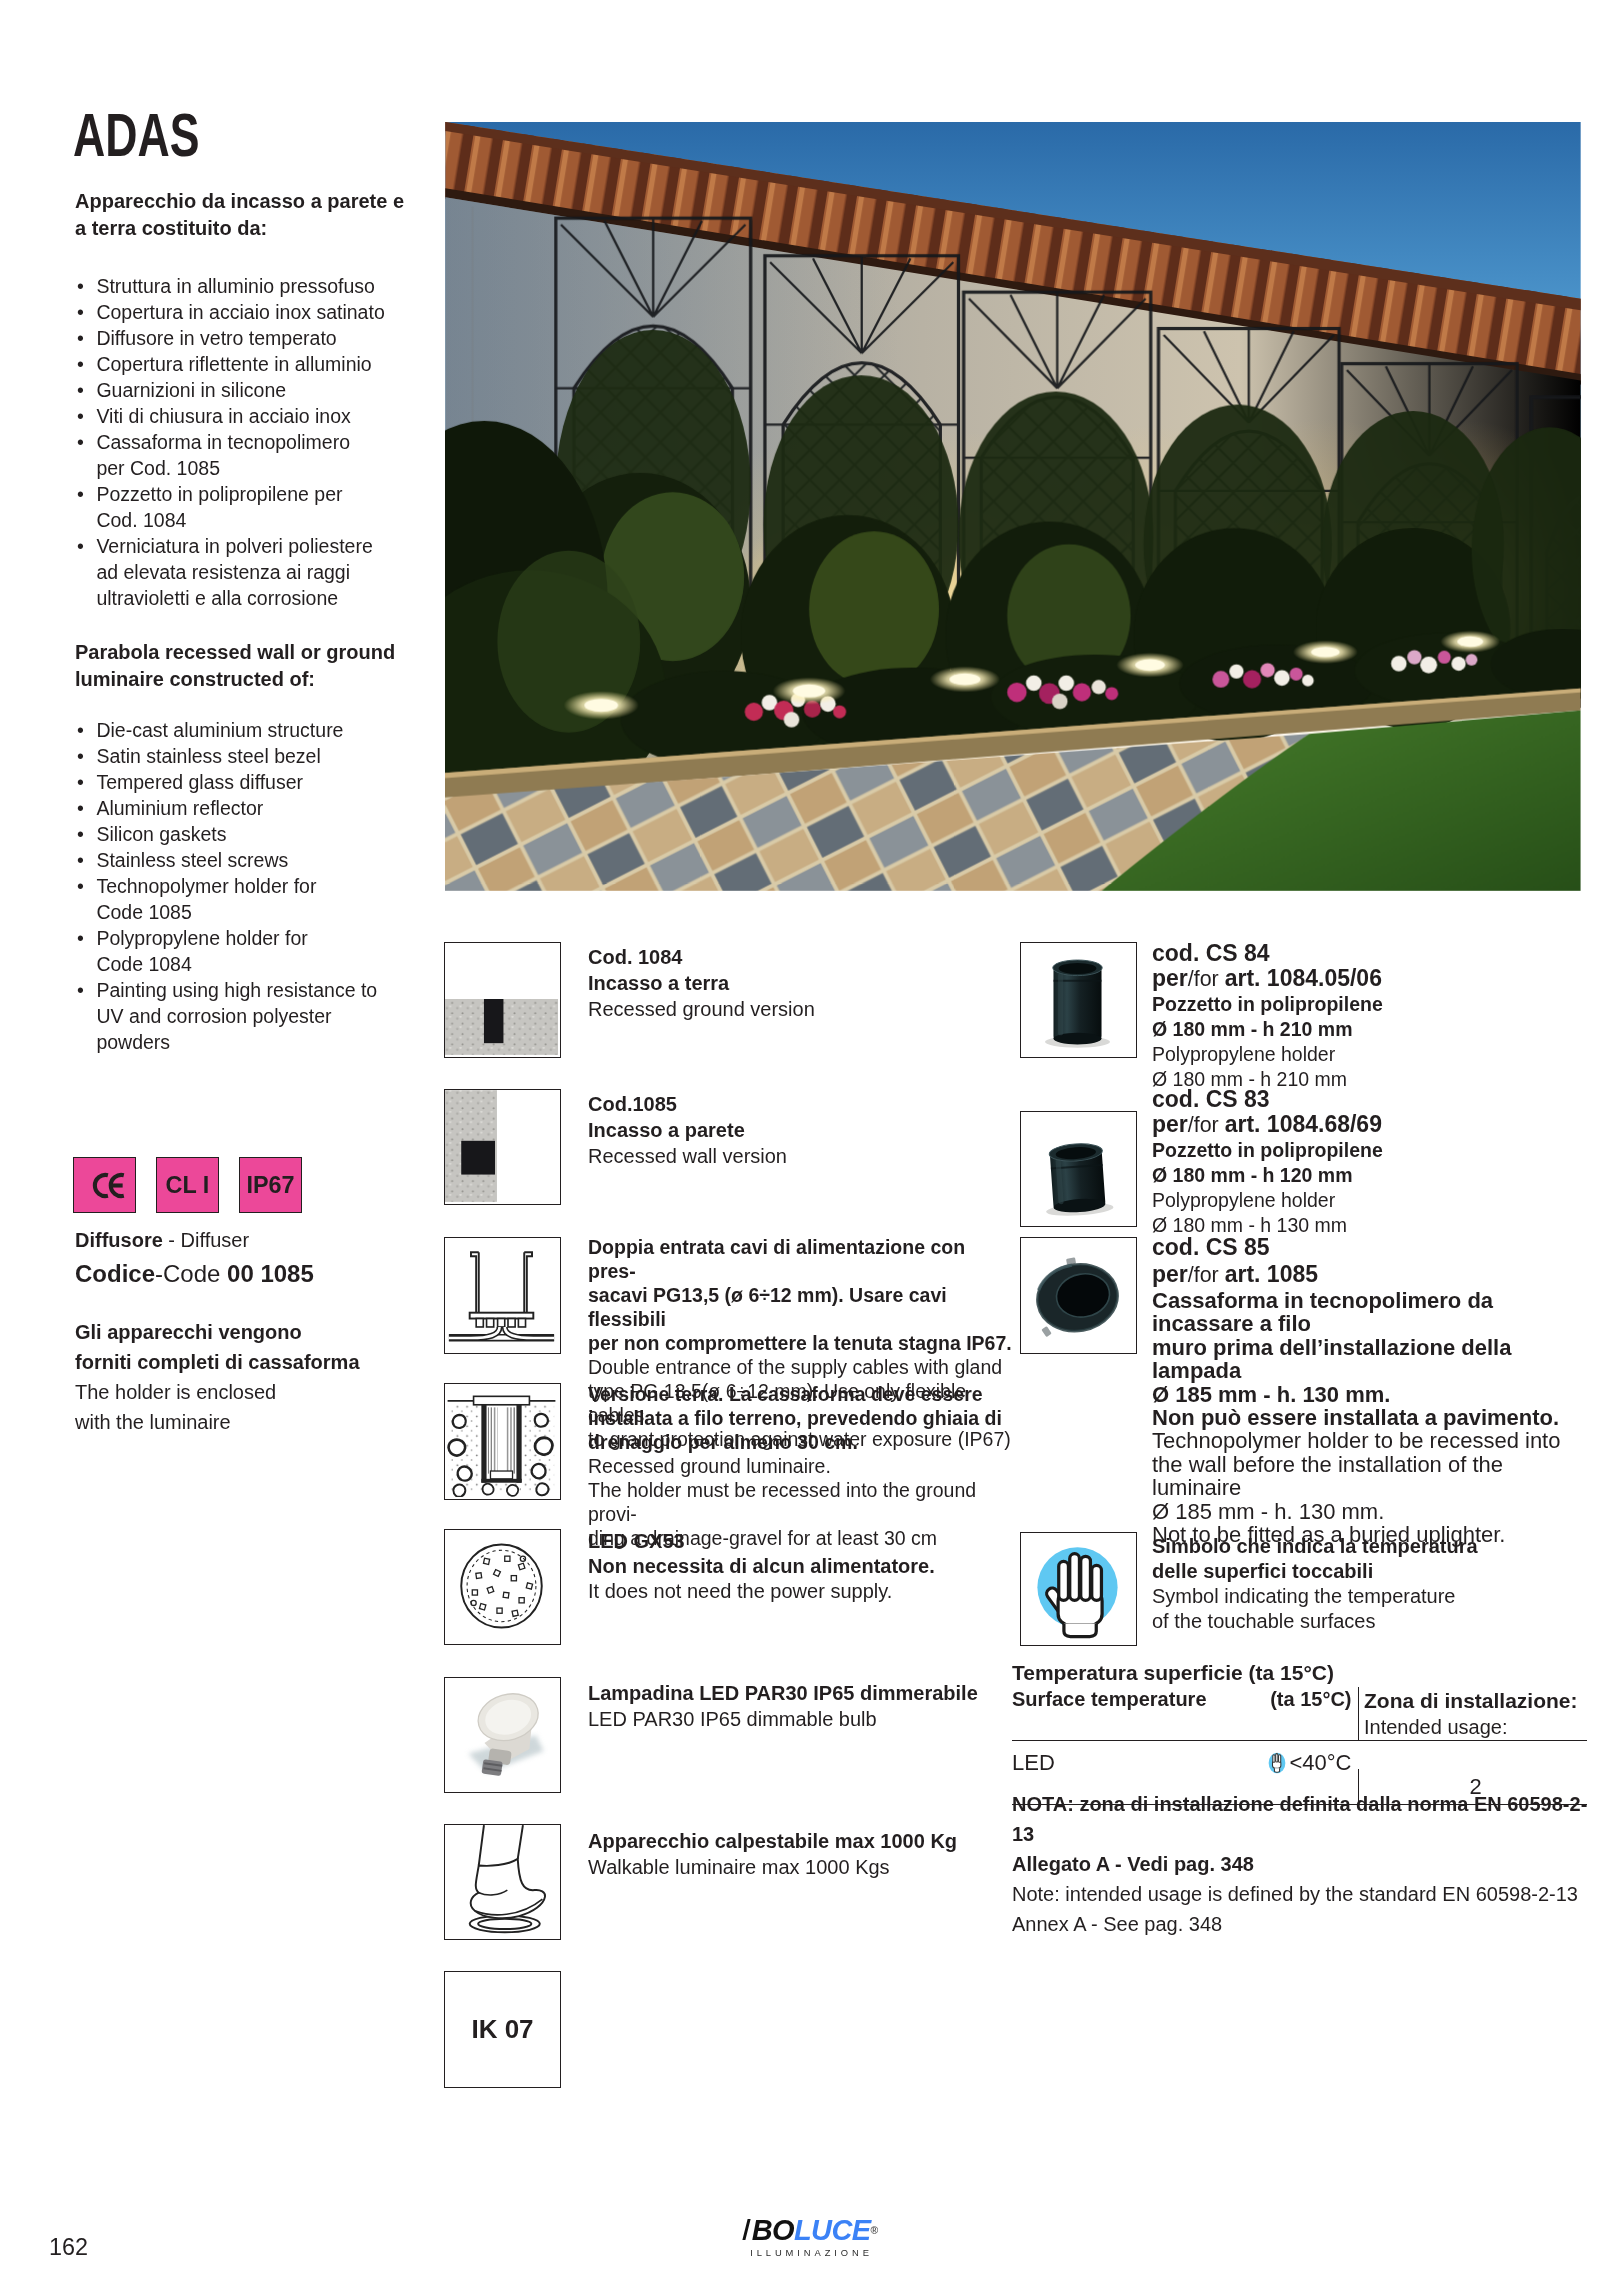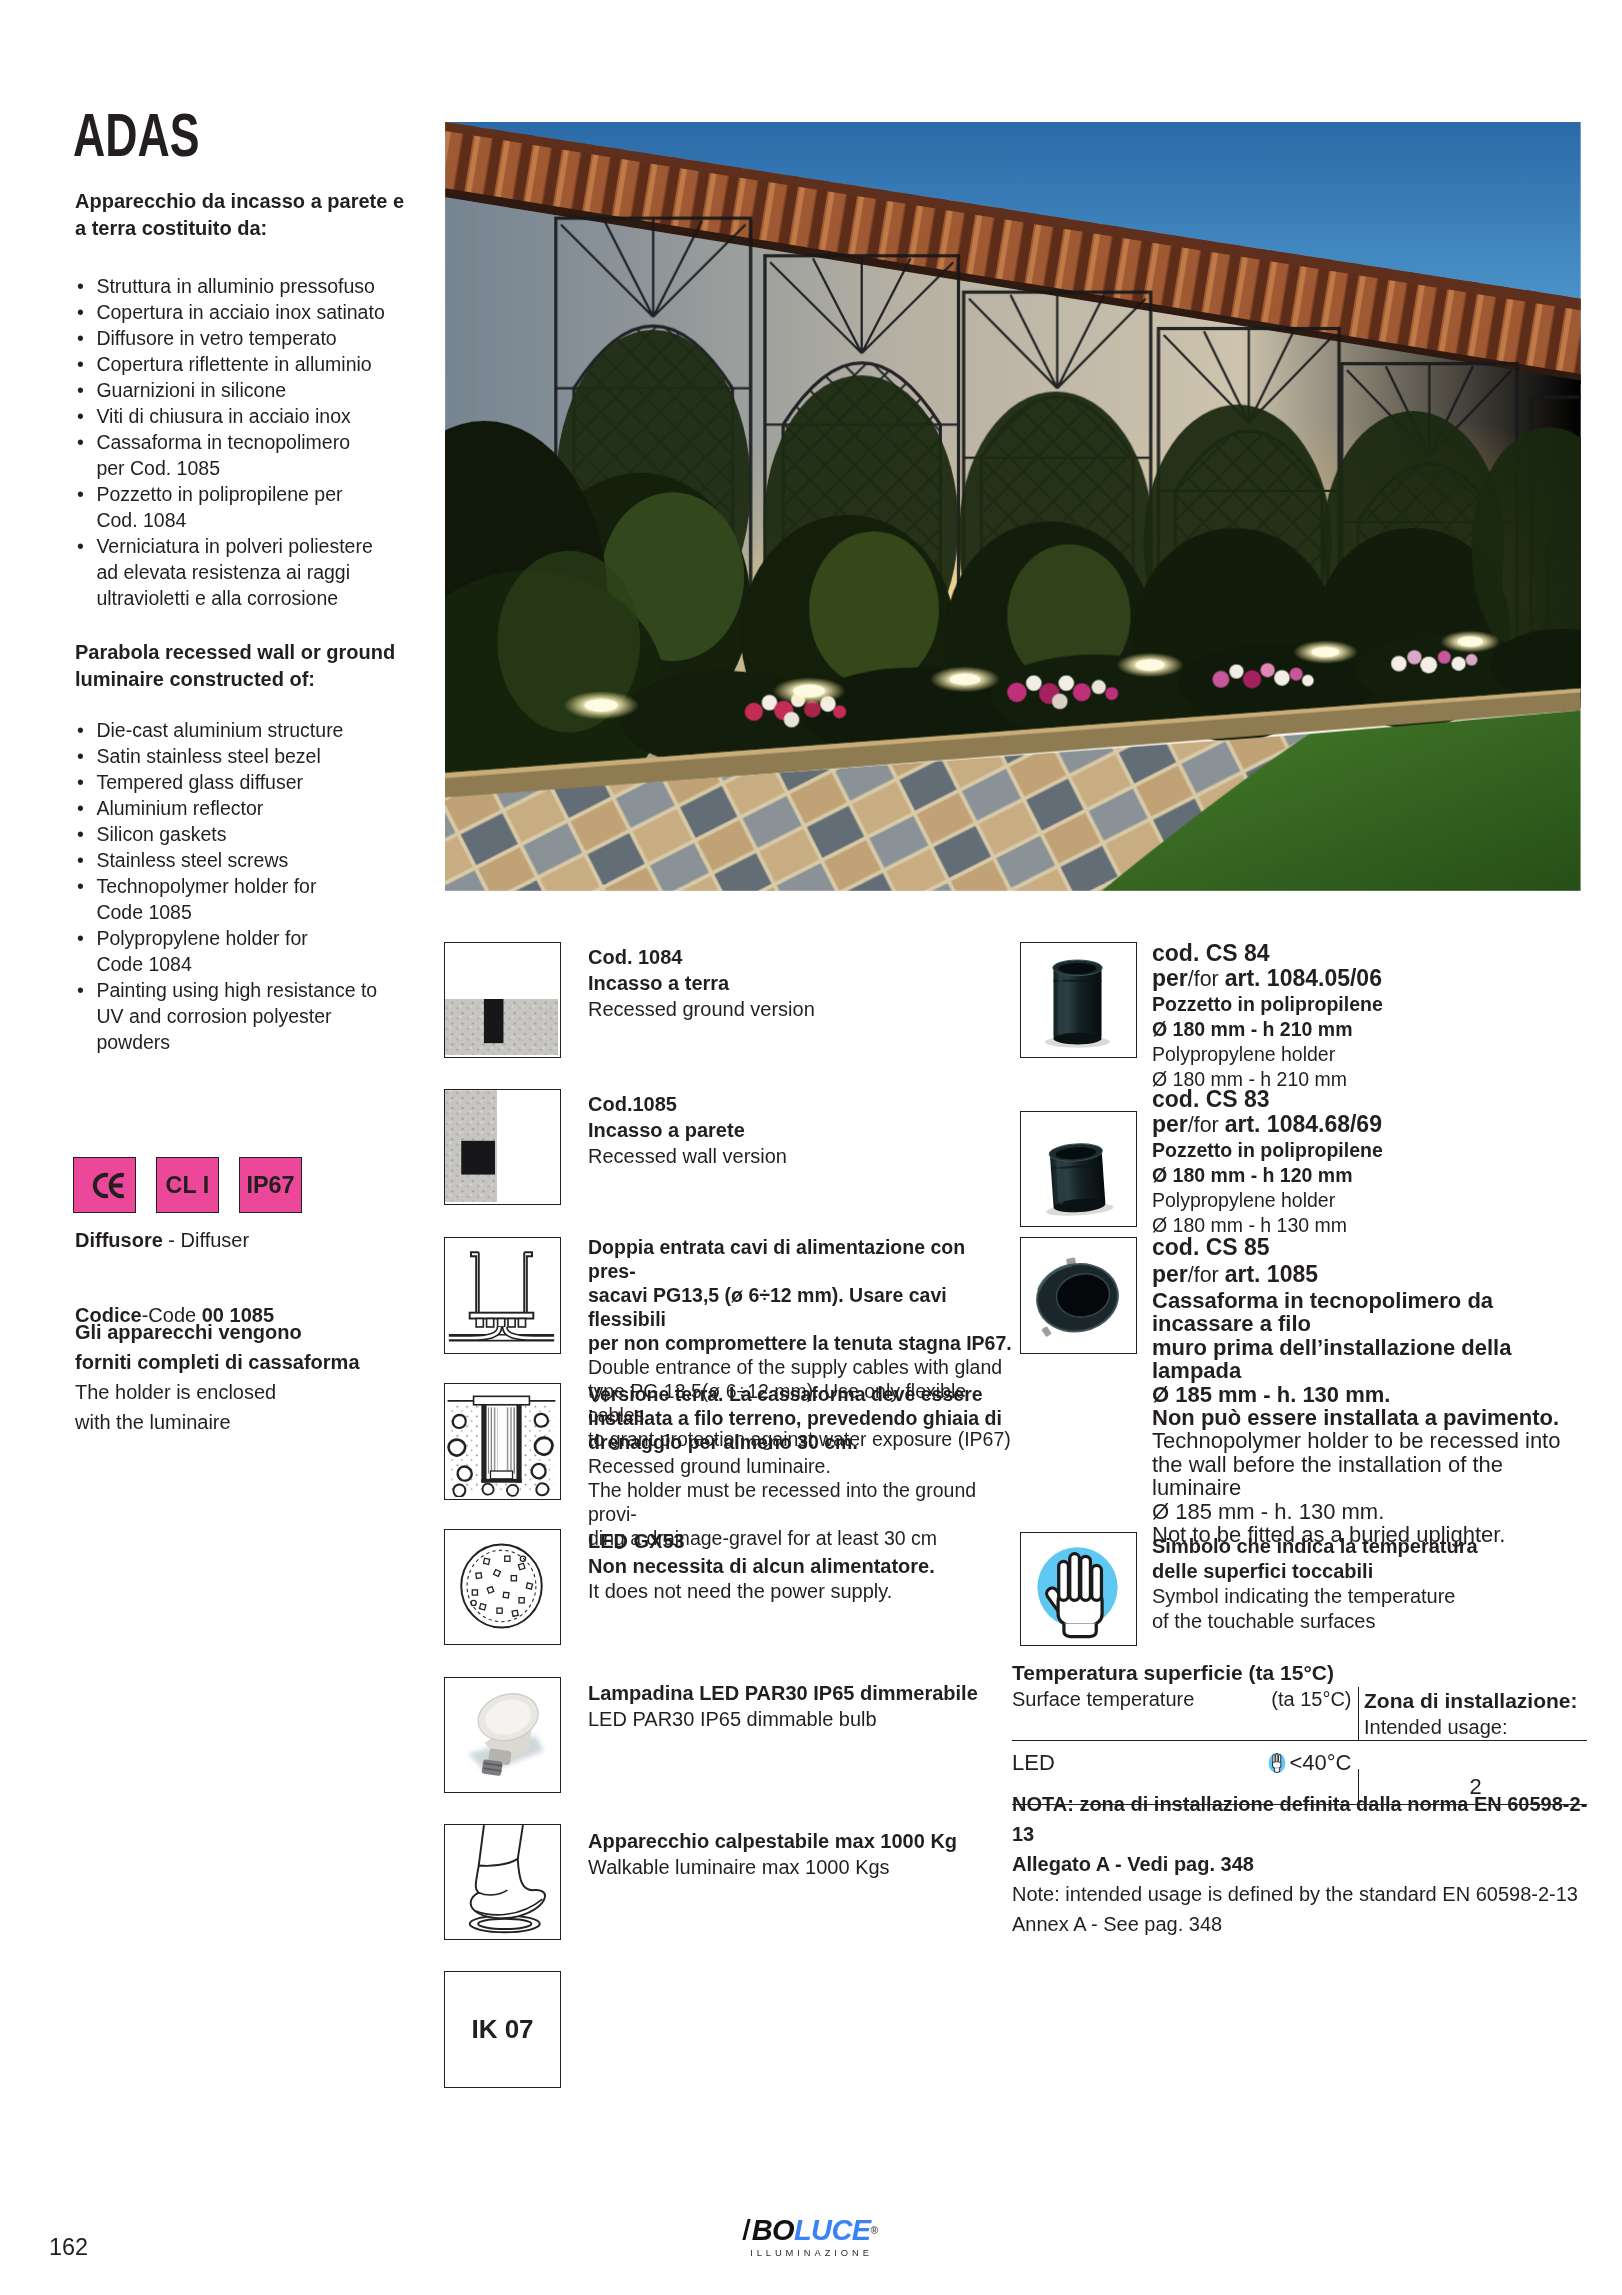--- a/index.html
+++ b/index.html
@@ -25,21 +25,21 @@
   .badge{position:absolute;border:1.9px solid #231f20;box-sizing:border-box;width:63px;height:56px;
          display:flex;align-items:center;justify-content:center;font-size:23.4px;font-weight:700;background:#ec4899;}
   .ikbox{display:flex;align-items:center;justify-content:center;font-size:26px;font-weight:700;}
   
   #ttable{position:absolute;left:1012px;top:1659px;width:575px;}
   .trow{display:flex;}
   .tcell-l{width:346px;box-sizing:border-box;padding-right:6.5px;}
   .tcell-r{width:229px;box-sizing:border-box;border-left:1.3px solid #231f20;padding-left:5px;margin-top:28px;}
   .thit{font-size:21px;font-weight:700;line-height:27px;white-space:nowrap;}
   .then{font-size:20px;font-weight:400;line-height:26px;white-space:nowrap;}
-  .spread{display:flex;justify-content:space-between;}
+  .spread{display:flex;justify-content:space-between;font-weight:bold;}
   .tdata{font-size:22px;font-weight:400;}
   
   #logo{position:absolute;left:727px;top:2216px;width:169px;text-align:center;}
   .logoline{font-style:italic;font-weight:700;font-size:29px;letter-spacing:-0.6px;line-height:29px;white-space:nowrap;}
   .logosub{font-size:9.4px;letter-spacing:3.9px;color:#2b2b2b;margin-top:1.9px;font-weight:400;}
   .titleadas{font-size:62px;font-weight:700;letter-spacing:0px;transform:scaleX(.72);transform-origin:left top;line-height:62px;}
 </style>
 </head>
 <body>
 
@@ -298,21 +298,21 @@
         <line x1="46" y1="23" x2="64" y2="23"></line>
       </g>
     </svg>
   </div>
   <div class="badge" style="left:156px;top:1157px">CL I</div>
   <div class="badge" style="left:239px;top:1157px">IP67</div>
 
   <div class="abs" style="left:75px;top:1229px;font-size:20px">
     <span class="bld">Diffusore</span><span class="reg"> - </span><span class="reg">Diffuser</span>
   </div>
-  <div class="abs" style="left:75px;top:1304px;font-size:20px">
+  <div class="abs" style="left:75px;top:1260px;font-size:24px">
     <span class="bld">Codice</span><span class="reg">-Code </span><span class="bld">00 1085</span>
   </div>
 
   <div class="abs" style="left:75px;top:1317px;font-size:20px;line-height:30px">
       <div class="bld">Gli apparecchi vengono</div>
       <div class="bld">forniti completi di cassaforma</div>
     </div>
   <div class="abs" style="left:75px;top:1377px;font-size:20px;line-height:30px">
       <div class="reg">The holder is enclosed</div>
       <div class="reg">with the luminaire</div>

